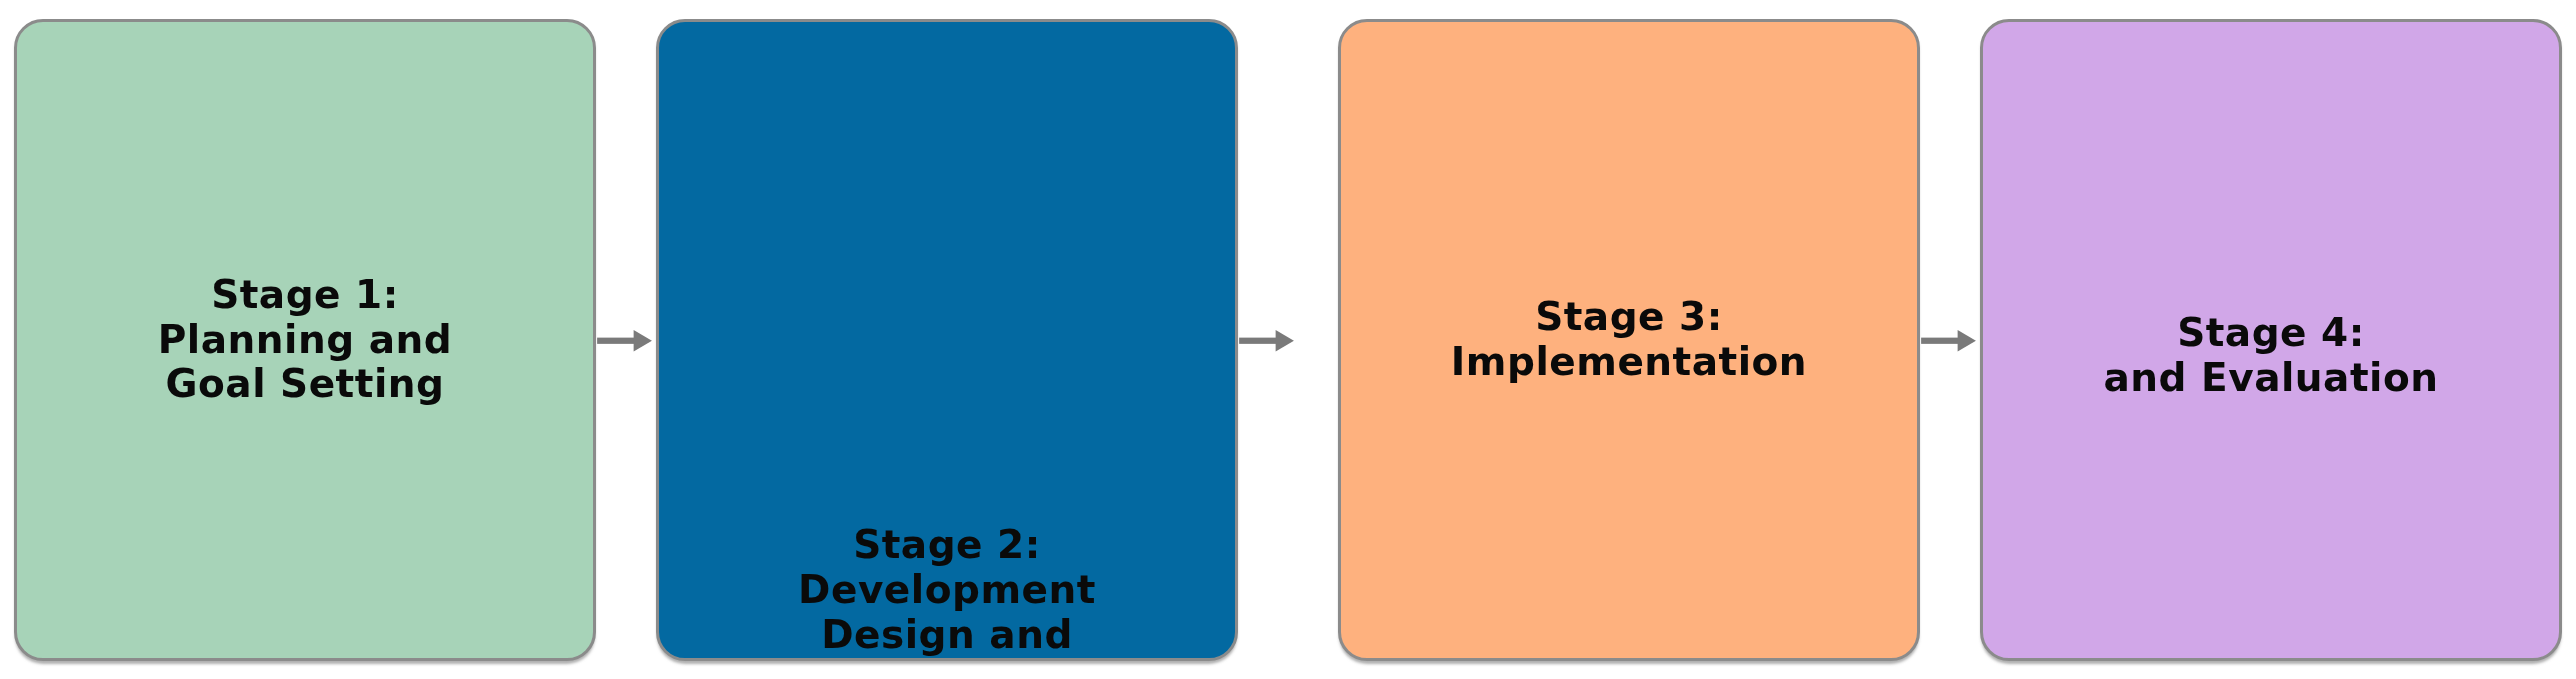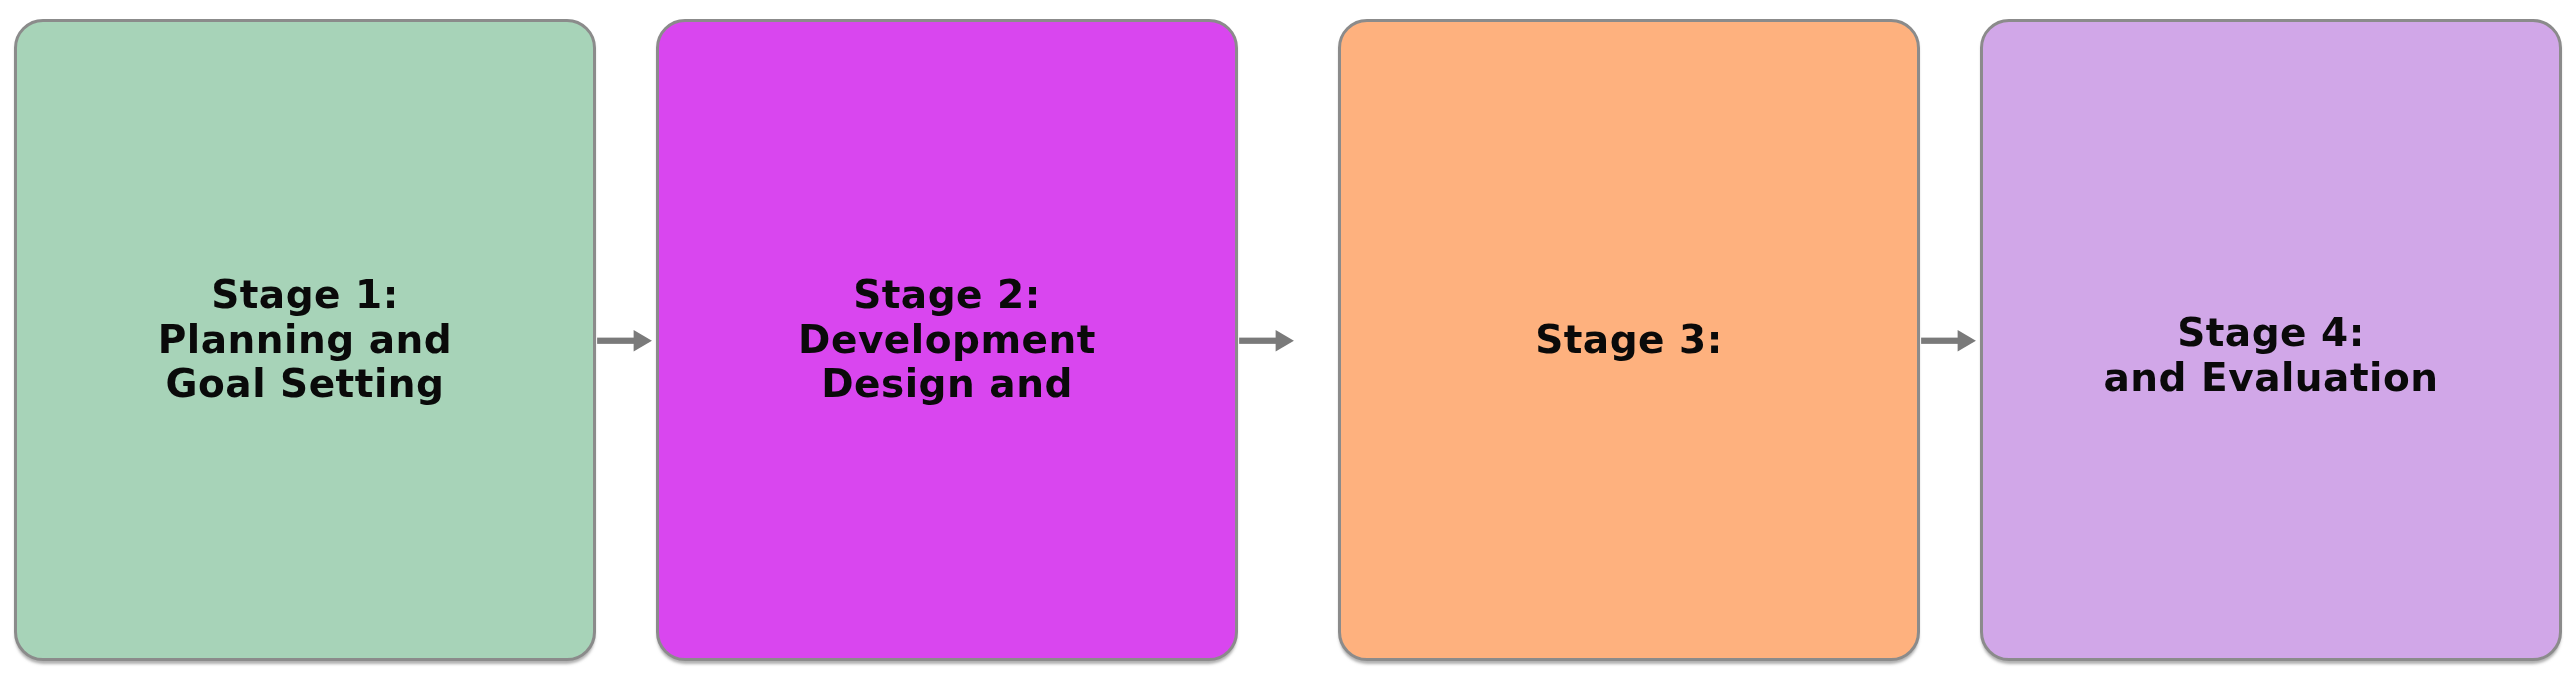--- a/index.html
+++ b/index.html
@@ -66,38 +66,39 @@
     </div>
   </div>
 
   <div class="arrow-gap" style="color: rgb(122, 122, 122);">
     <svg width="56" height="25" viewBox="0 0 58 26" aria-hidden="true">
       <rect x="0" y="10" width="40" height="6.5" fill="currentColor"></rect>
       <polygon points="38,2 57,13.2 38,24.5" fill="currentColor"></polygon>
     </svg>
   </div>
 
-  <div class="stage-box" style="background-color: #d946ef;">
+  <div class="stage-box" style="background-color: #0369a1; align-items: flex-end;">
     <div class="stage-label" style="color: rgb(10, 10, 10);">
       <div>Stage 2:</div>
       <div>Development</div>
       <div>Design and</div>
     </div>
   </div>
 
   <div class="arrow-gap" style="color: rgb(122, 122, 122);">
     <svg width="56" height="25" viewBox="0 0 58 26" aria-hidden="true">
       <rect x="0" y="10" width="40" height="6.5" fill="currentColor"></rect>
       <polygon points="38,2 57,13.2 38,24.5" fill="currentColor"></polygon>
     </svg>
   </div>
 
   <div class="stage-box" style="background-color: rgb(254, 177, 126); margin-left: 40px;">
     <div class="stage-label" style="color: rgb(10, 10, 10);">
       <div>Stage 3:</div>
+      <div>Implementation</div>
     </div>
   </div>
 
   <div class="arrow-gap" style="color: rgb(122, 122, 122);">
     <svg width="56" height="25" viewBox="0 0 58 26" aria-hidden="true">
       <rect x="0" y="10" width="40" height="6.5" fill="currentColor"></rect>
       <polygon points="38,2 57,13.2 38,24.5" fill="currentColor"></polygon>
     </svg>
   </div>
 

